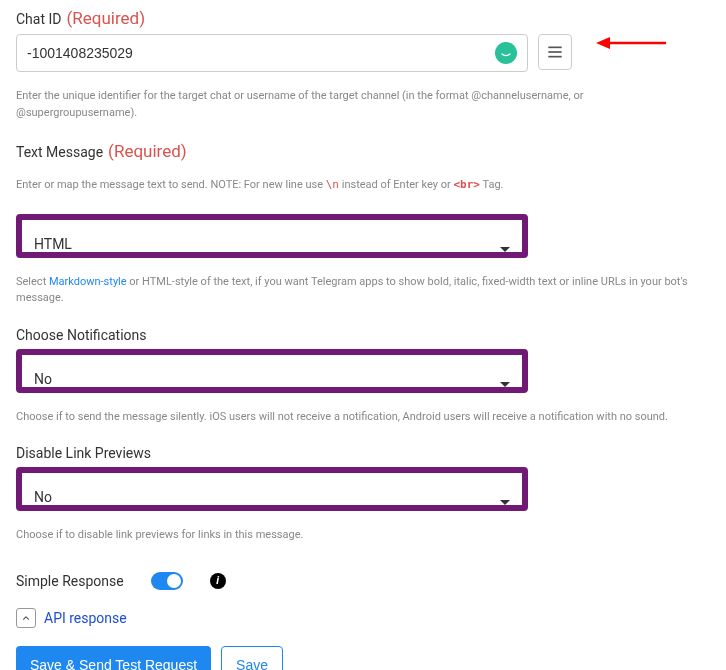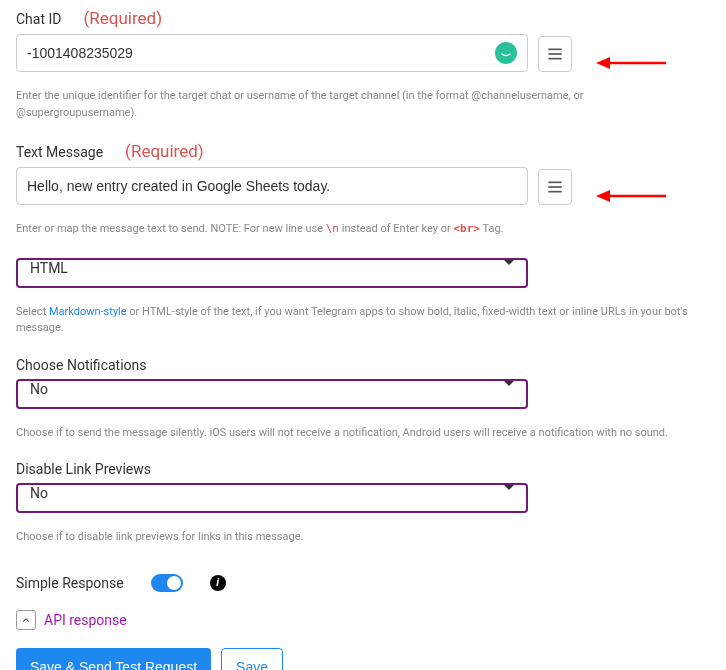--- a/index.html
+++ b/index.html
@@ -16,29 +16,29 @@
     }
     .field-group {
       margin-bottom: 20px;
     }
     .field-label {
       font-size: 14px;
       color: #333;
       margin-bottom: 6px;
       display: flex;
       align-items: baseline;
-      gap: 22px;
+      gap: 5px;
     }
     .required-tag {
       color: #d9534f;
       font-size: 17px;
     }
     .input-row {
       display: flex;
-      align-items: flex-end;
+      align-items: flex-start;
       gap: 4px;
       position: relative;
     }
     .text-input-wrap {
       flex: 1;
       max-width: 512px;
       border: 1px solid #ccc;
       border-radius: 4px;
       height: 38px;
       display: flex;
@@ -111,25 +111,25 @@
       color: #d9534f;
       font-family: monospace;
     }
     .code-tag {
       color: #d9534f;
       font-family: monospace;
       font-weight: bold;
     }
     .select-wrap {
       max-width: 512px;
-      border: 2px solid #701a75;
-      border-radius: 4px;
-      height: 30px;
-      display: flex;
-      align-items: flex-start;
+      border: 6px solid #701a75;
+      border-radius: 4px;
+      height: 44px;
+      display: flex;
+      align-items: flex-end;
       justify-content: space-between;
       padding: 0 12px;
       background: #fff;
       cursor: pointer;
     }
     .select-value {
       font-size: 14px;
       color: #333;
     }
     .caret-down {
@@ -195,21 +195,21 @@
       align-items: center;
       justify-content: center;
       cursor: pointer;
     }
     .collapse-btn svg {
       width: 10px;
       height: 10px;
     }
     .collapse-label {
       font-size: 14px;
-      color: #a21caf;
+      color: #1d4ed8;
     }
     .action-row {
       display: flex;
       gap: 10px;
     }
     .btn-primary {
       background: #1e87f0;
       color: #fff;
       border: none;
       border-radius: 4px;
@@ -259,38 +259,20 @@
     </div>
   </div>
   <div class="help-text">Enter the unique identifier for the target chat or username of the target channel (in the format @channelusername, or @supergroupusername).</div>
 </div>
 
 <div class="field-group">
   <div class="field-label">
     <span>Text Message</span>
     <span class="required-tag">(Required)</span>
   </div>
-  <div class="input-row">
-    <div class="text-input-wrap">
-      <input class="text-input" value="Hello, new entry created in Google Sheets today." style="">
-    </div>
-    <div class="map-btn">
-      <svg viewBox="0 0 24 20">
-          <line x1="2" y1="3" x2="22" y2="3" stroke="#555" stroke-width="2.5"></line>
-          <line x1="2" y1="10" x2="22" y2="10" stroke="#555" stroke-width="2.5"></line>
-          <line x1="2" y1="17" x2="22" y2="17" stroke="#555" stroke-width="2.5"></line>
-        </svg>
-    </div>
-    <div class="arrow-indicator">
-      <svg viewBox="0 0 70 18">
-          <line x1="12" y1="9" x2="70" y2="9" stroke="#ff0000" stroke-width="2.5"></line>
-          <polygon points="0,9 14,3 14,15" fill="#ff0000"></polygon>
-        </svg>
-    </div>
-  </div>
   <div class="help-text">
     <span>Enter or map the message text to send. NOTE: For new line use </span><span class="code-inline">\n</span><span> instead of Enter key or </span><span class="code-tag">&lt;br&gt;</span><span> Tag.</span>
   </div>
 </div>
 
 <div class="field-group">
   <div class="select-wrap">
     <span class="select-value">HTML</span>
     <span class="caret-down"></span>
   </div>

